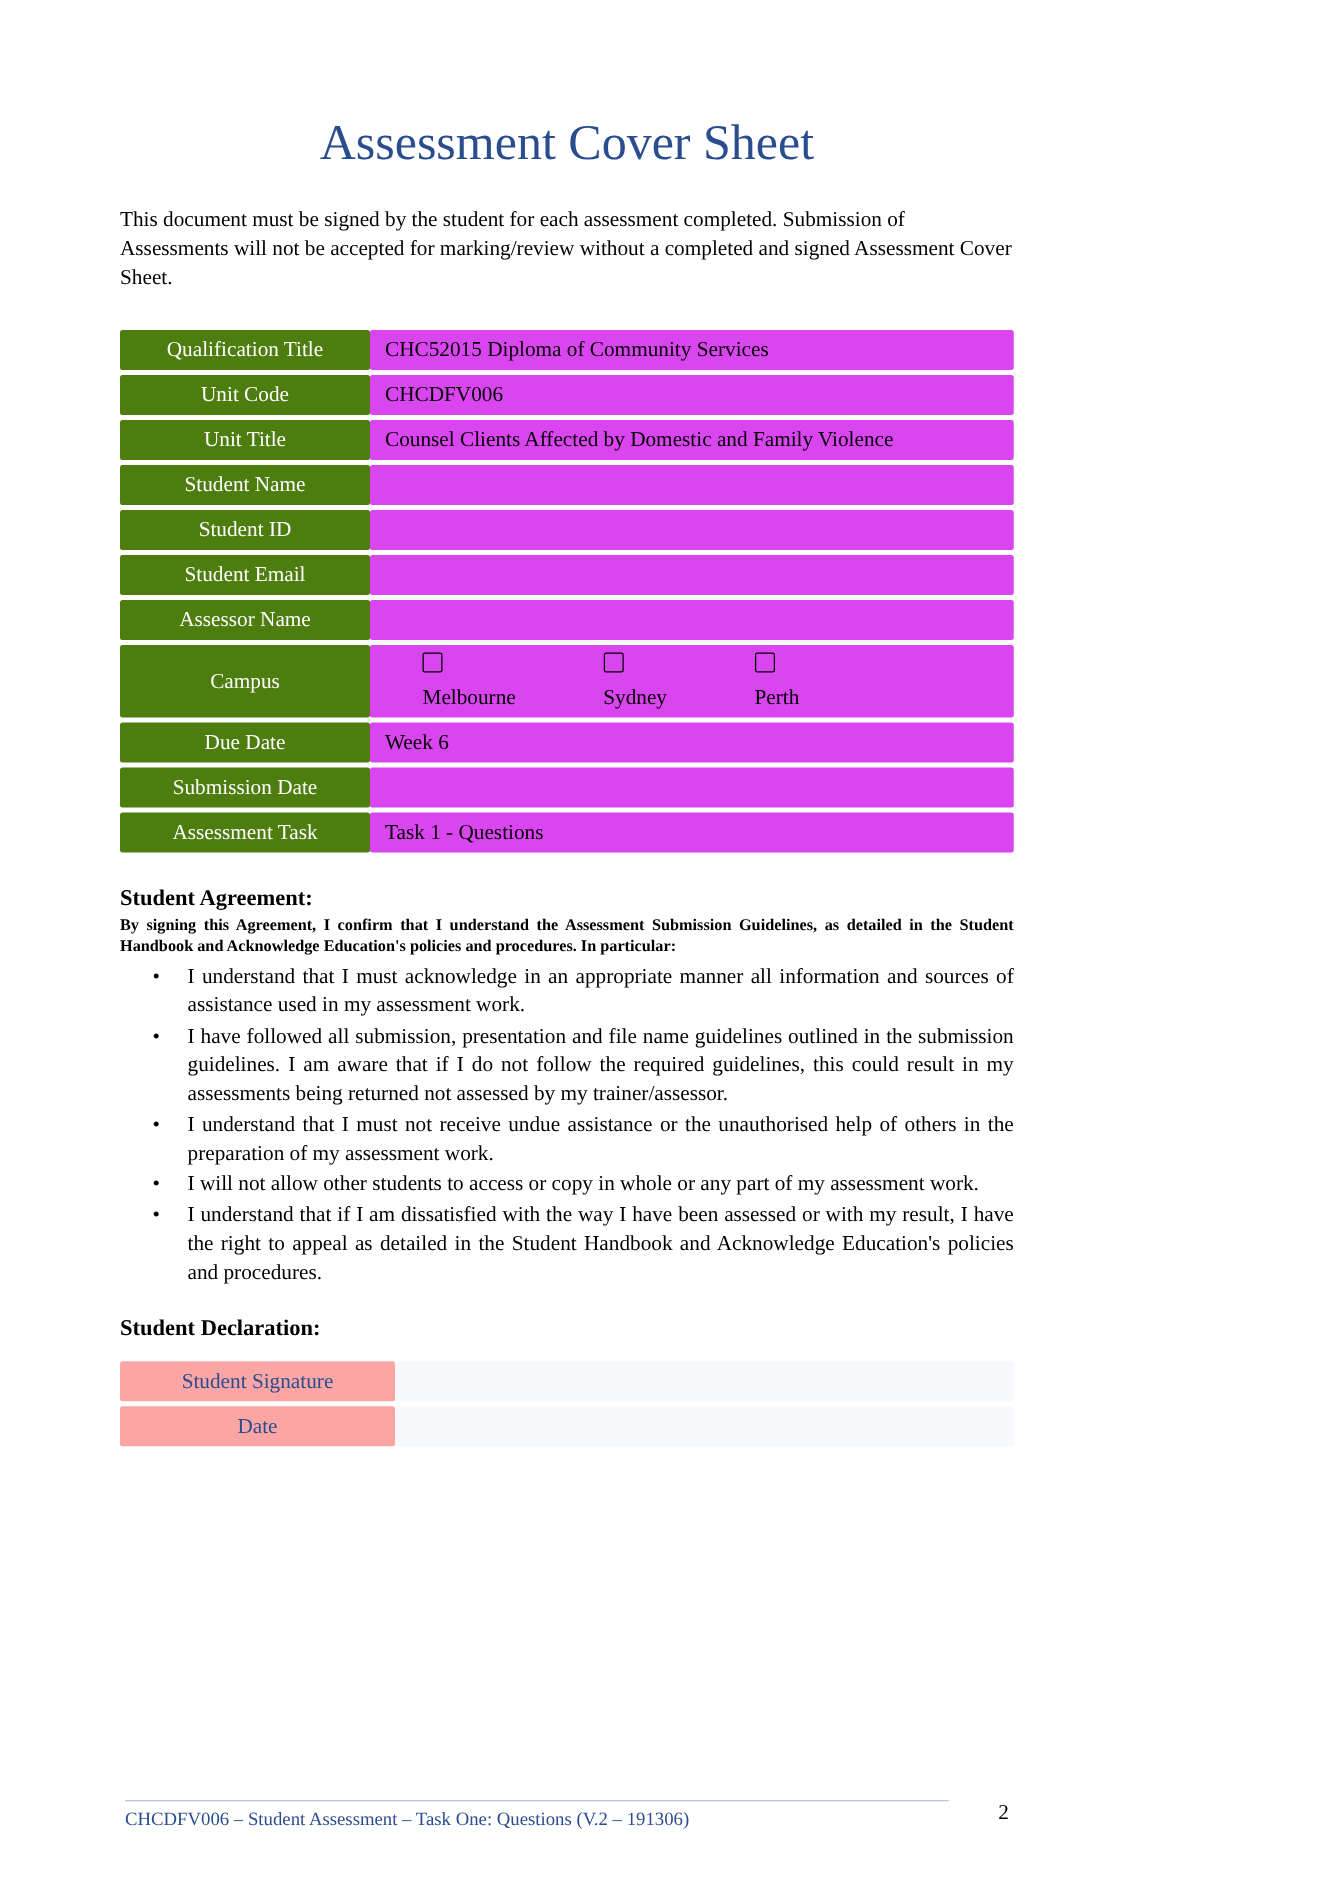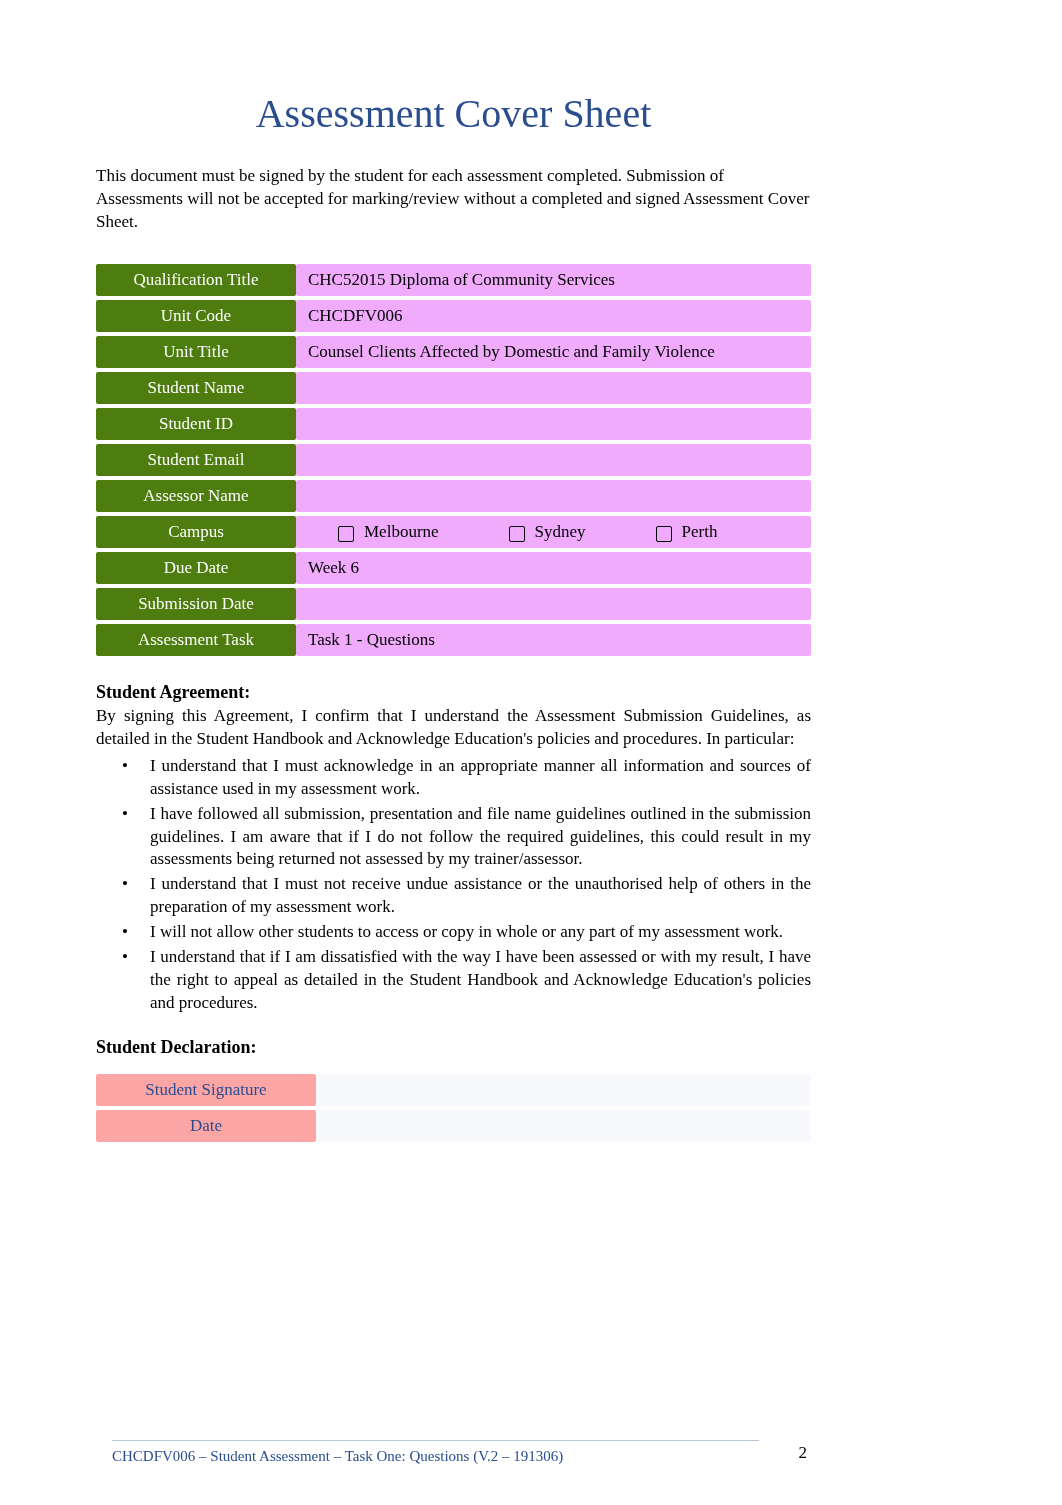--- a/index.html
+++ b/index.html
@@ -2,33 +2,33 @@
 <html><head>
 <meta charset="utf-8">
 <style>
   * { box-sizing: border-box; margin: 0; padding: 0; }
   html, body { width: 1062px; background: #ffffff; font-family: "Times New Roman", Times, serif; color: #000; }
   .page { width: 903px; min-height: 1505px; padding: 90px 92px 40px 96px; position: relative; border-radius: 14px; }
   .title { text-align: center; font-size: 40px; color: #2a4d8f; font-weight: 400; margin-bottom: 28px; }
   .intro { font-size: 17px; line-height: 1.35; margin-bottom: 26px; }
   table.info { width: 100%; border-collapse: separate; border-spacing: 0 4px; }
   table.info td.label { width: 200px; background: #4d7c0f; color: #fff; text-align: center; font-size: 17px; padding: 6px 8px; border-radius: 2px; }
-  table.info td.value { background: #f0abfc; padding: 6px 12px; font-size: 17px; border-radius: 2px; }
+  table.info td.value { background: #d946ef; padding: 6px 12px; font-size: 17px; border-radius: 2px; }
   .campus-cell { display: flex; gap: 70px; align-items: center; padding-left: 30px; }
-  .checkbox-wrap { display: inline-flex; align-items: flex-end; gap: 10px; }
+  .checkbox-wrap { display: inline-flex; align-items: flex-start; gap: 10px; flex-direction: column; }
   .checkbox-box { width: 16px; height: 16px; border: 1.5px solid #000; border-radius: 2px; display: inline-block; }
   .section-head { color: #000000; font-size: 18px; margin-top: 22px; margin-bottom: 2px; }
-  .body-text { font-size: 17px; line-height: 1.35; text-align: justify; }
+  .body-text { font-size: 13px; line-height: 1.35; text-align: justify; font-weight: bold; }
   ul.bullets { list-style: none; padding-left: 26px; margin-top: 4px; }
   ul.bullets li { position: relative; padding-left: 28px; font-size: 17px; line-height: 1.35; text-align: justify; margin-bottom: 2px; }
   ul.bullets li::before { content: "•"; position: absolute; left: 0; top: 0; font-size: 17px; }
   table.sig { width: 100%; border-collapse: separate; border-spacing: 0 4px; margin-top: 12px; }
   table.sig td.siglabel { width: 220px; background: #fca5a5; color: #2a4d8f; text-align: center; font-size: 17px; padding: 6px 8px; border-radius: 2px; }
   table.sig td.sigvalue { background: #f7f9fc; padding: 6px 12px; font-size: 17px; border-radius: 2px; }
-  .footer { position: absolute; bottom: 40px; left: 112px; right: 96px; display: flex; justify-content: space-between; align-items: center; }
+  .footer { position: absolute; bottom: 40px; left: 100px; right: 96px; display: flex; justify-content: space-between; align-items: flex-start; }
   .footer-line { border-top: 1px solid #b8c4d9; margin-bottom: 6px; }
   .footer-text { color: #2a4d8f; font-size: 15px; }
   .footer-num { color: #000; font-size: 17px; }
 </style>
 </head>
 <body>
 
 <div class="page">
   <h1 class="title">Assessment Cover Sheet</h1>
 

